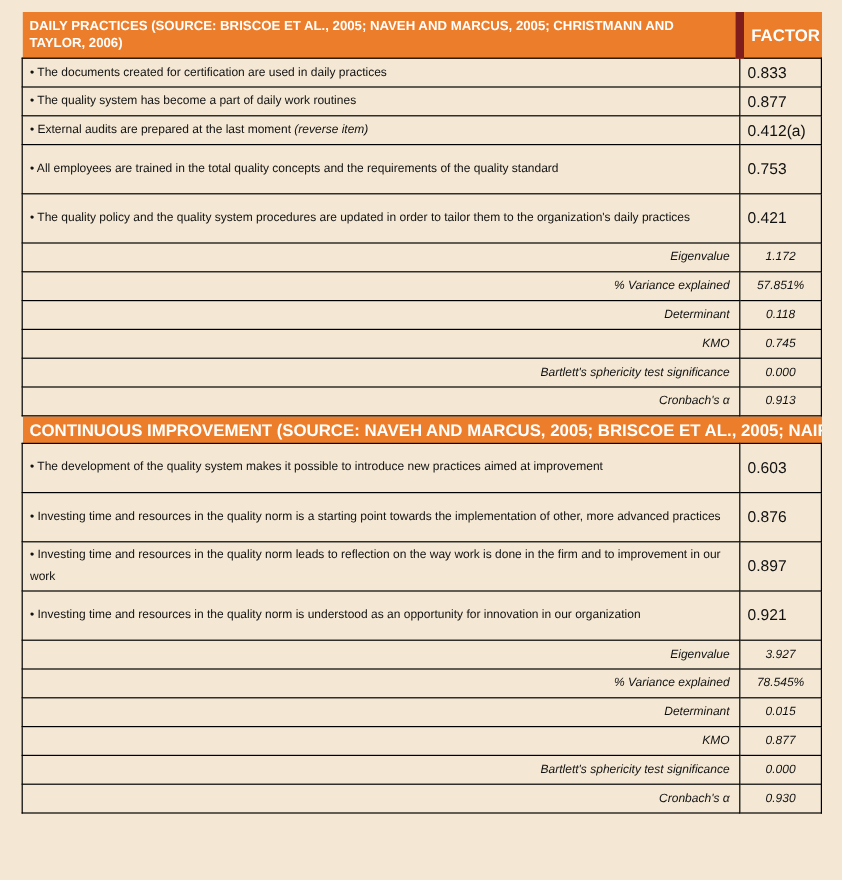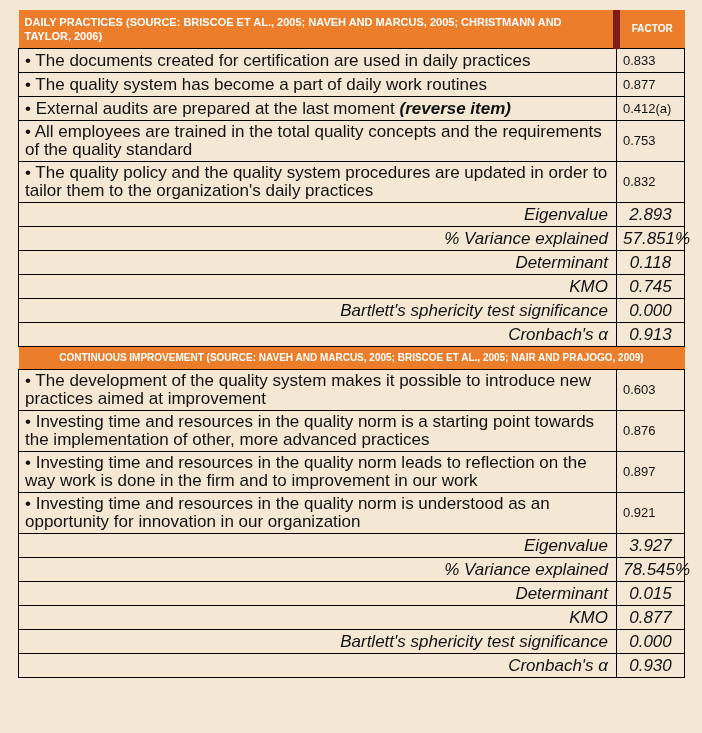--- a/index.html
+++ b/index.html
@@ -14,45 +14,45 @@
     .tbl {
       position: absolute;
       left: 18px; top: 10px;
       width: 666px;
       border-collapse: collapse;
       table-layout: fixed;
     }
     .tbl td {
       border: 1px solid #000;
       padding: 0 6px;
-      font-size: 17px;
+      font-size: 10px;
       line-height: 18px;
       vertical-align: middle;
     }
     .tbl col.c1 { width: 598px; }
     .tbl col.c2 { width: 68px; }
     .hdr td {
       background: #ec7d2a;
       color: #fff;
       font-weight: bold;
       font-size: 11px;
       line-height: 14px;
       border: none;
       border-right: 7px solid #7f1d1d;
     }
-    .hdr td:last-child { border-right: none; text-align: center; font-size: 10px; margin-top: 16px; }
+    .hdr td:last-child { border-right: none; text-align: center; font-size: 14px; margin-top: 16px; }
     .hdr.h1 td { height: 38px; }
     .hdr.h2 td { height: 22px; }
     .item td { height: 23px; }
     .item.two td { height: 40px; }
     .item td.val { text-align: left; font-size: 13px; }
     .stat td { height: 23px; font-style: italic; }
     .stat td.lab { text-align: right; padding-right: 8px; }
     .stat td.val { text-align: center; }
-    .it { font-style: italic; font-weight: bold; }
+    .it { font-style: italic; }
     .span2 { white-space: nowrap; overflow: hidden; }
   </style>
 </head>
 <body>
 
 <table class="tbl">
   <colgroup>
       <col class="c1">
       <col class="c2">
     </colgroup>
@@ -74,26 +74,26 @@
     <tr class="item">
       <td><span>• External audits are prepared at the last moment </span><span class="it">(reverse item)</span></td>
       <td class="val">0.412(a)</td>
     </tr>
     <tr class="item two">
       <td>• All employees are trained in the total quality concepts and the requirements of the quality standard</td>
       <td class="val">0.753</td>
     </tr>
     <tr class="item two">
       <td>• The quality policy and the quality system procedures are updated in order to tailor them to the organization's daily practices</td>
-      <td class="val">0.832</td>
+      <td class="val">0.421</td>
     </tr>
 
     <tr class="stat">
       <td class="lab">Eigenvalue</td>
-      <td class="val">2.893</td>
+      <td class="val">1.172</td>
     </tr>
     <tr class="stat">
       <td class="lab">% Variance explained</td>
       <td class="val">57.851%</td>
     </tr>
     <tr class="stat">
       <td class="lab">Determinant</td>
       <td class="val">0.118</td>
     </tr>
     <tr class="stat">

